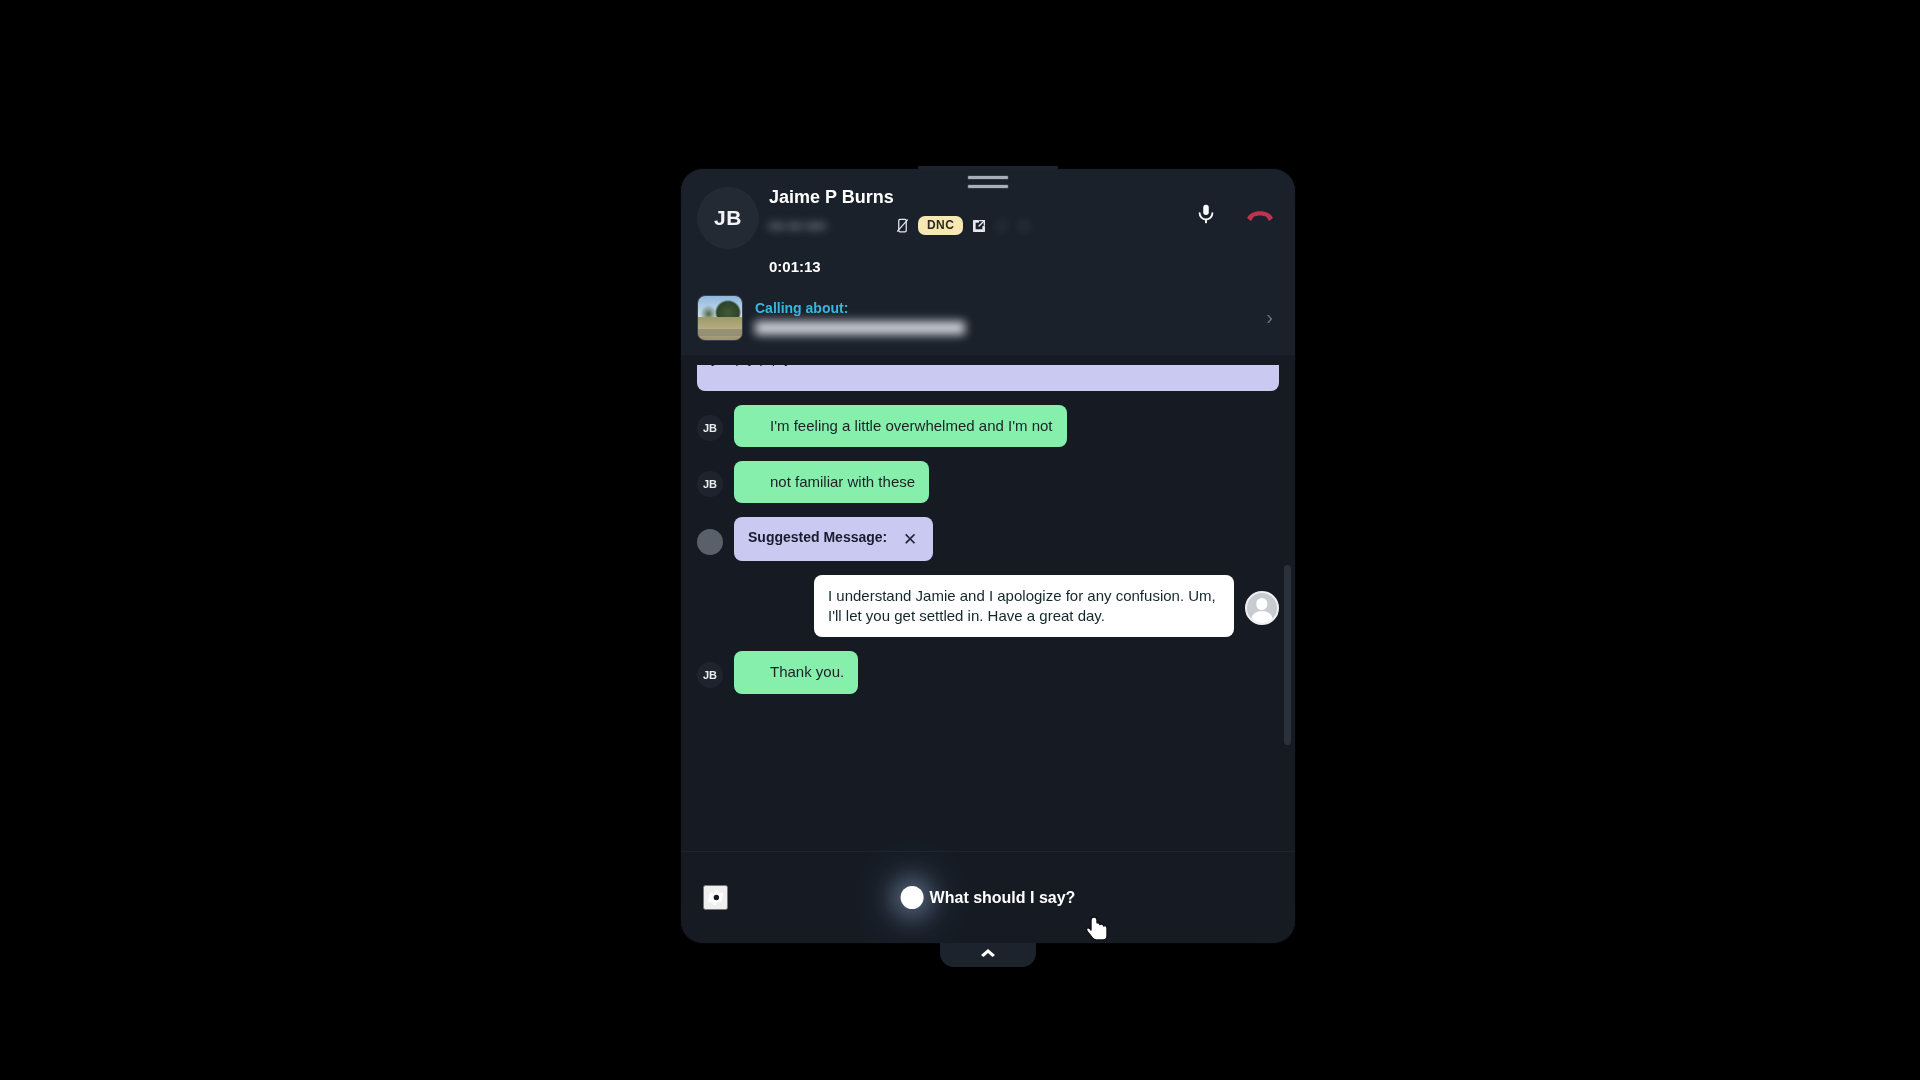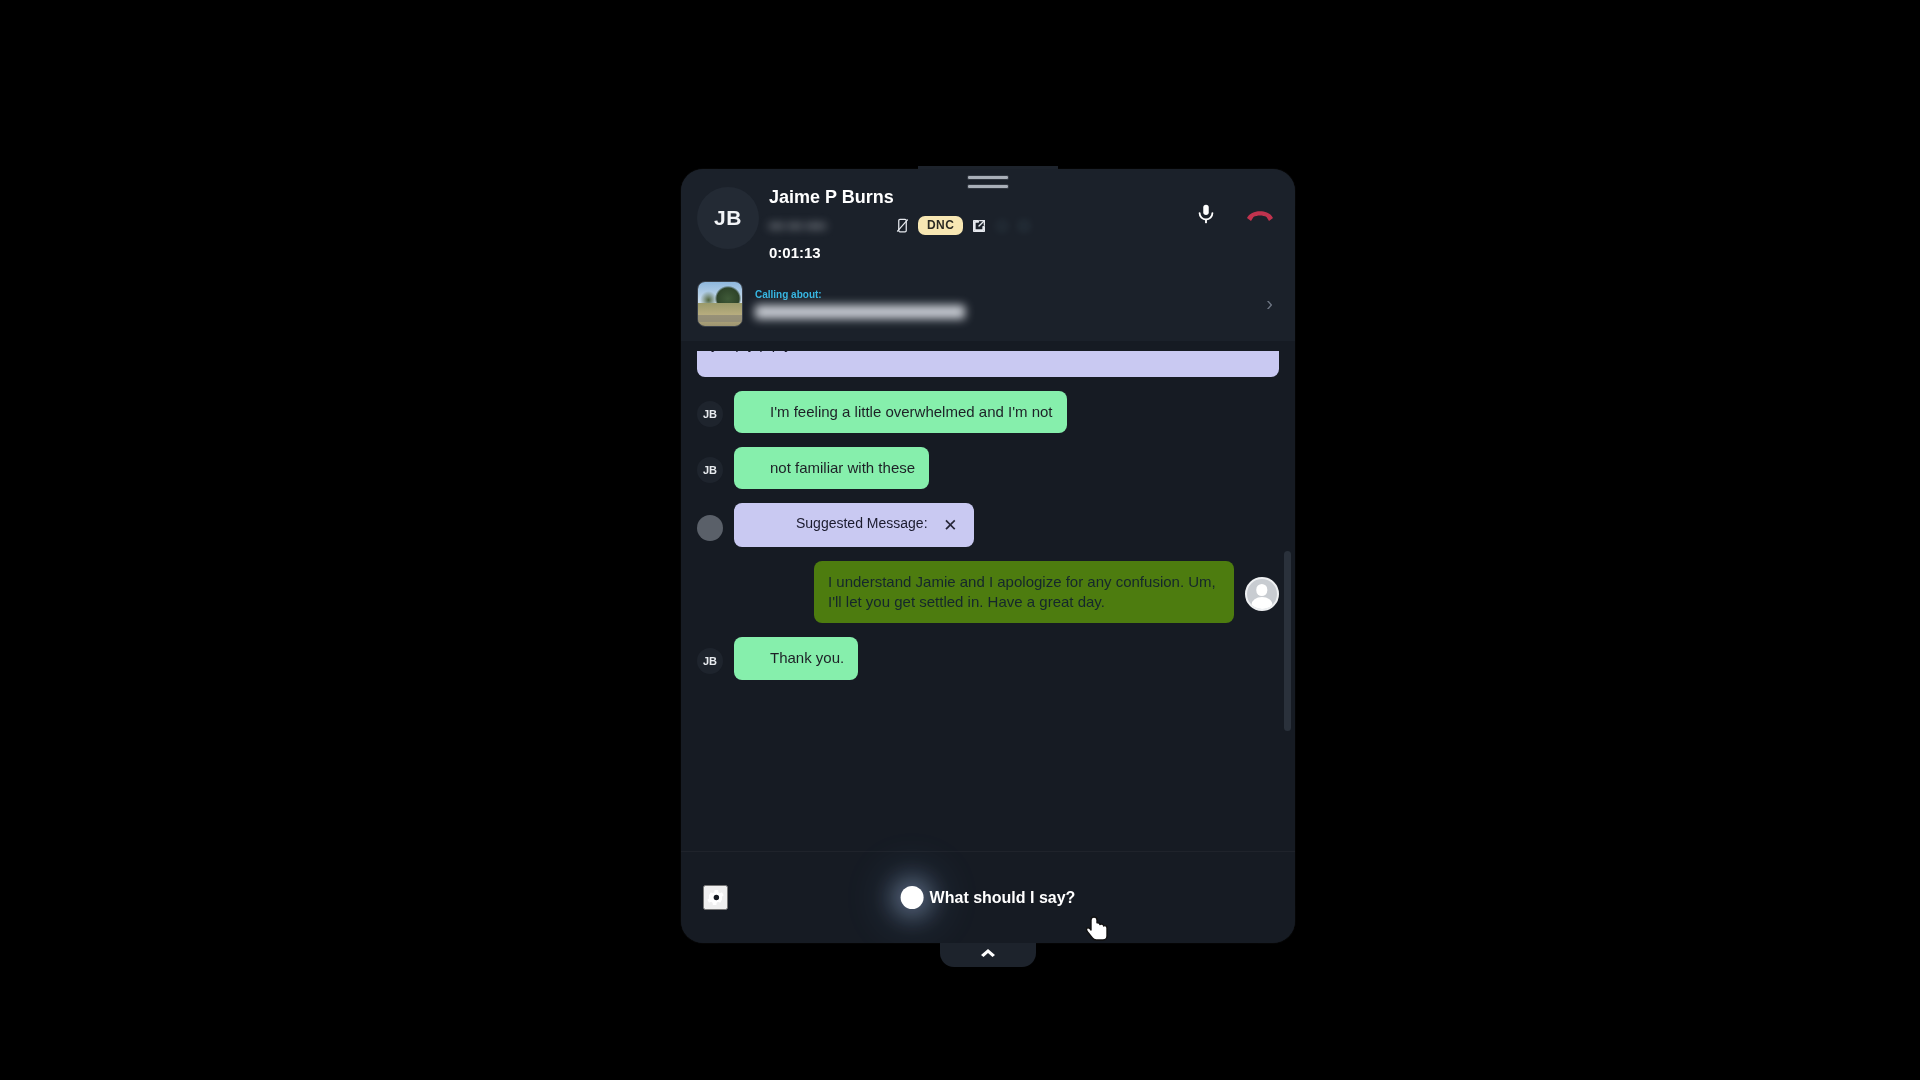--- a/index.html
+++ b/index.html
@@ -68,21 +68,21 @@
     user-select:none; white-space:nowrap;
   }
   .phone-blur{ width:118px; }
   .badge-dnc{
     background:#f7e7b3; color:#2b2a22;
     font-size:12px; font-weight:700; letter-spacing:.4px;
     padding:3px 9px; border-radius:7px; line-height:1.1;
   }
   .ic{ display:inline-flex; align-items:center; justify-content:center; color:#e6e9ee; }
   .faint{ filter:blur(3px); opacity:.55; }
-  .timer{ color:#ffffff; font-size:15px; font-weight:700; margin-top:6px; }
+  .timer{ color:#ffffff; font-size:15px; font-weight:700; margin-top:20px; }
 
   .hdr-right{ display:flex; align-items:center; gap:28px; padding-top:16px; padding-right:4px; flex:0 0 auto; }
   .icon-btn{ background:none; border:none; cursor:pointer; display:flex; align-items:center; justify-content:center; padding:0; }
 
   
   .calling-about{
     position:relative; z-index:15;
     background:#1b212a;
     display:flex; align-items:center; gap:12px;
     padding:8px 16px 14px 16px;
@@ -93,21 +93,21 @@
     overflow:hidden; border:1px solid #3a4049; position:relative;
   }
   .thumb .sky{ position:absolute; inset:0 0 52% 0; background:linear-gradient(#8fb8dd,#cfe0ee); }
   .thumb .tree{ position:absolute; left:38%; top:10%; width:60%; height:48%;
      background:radial-gradient(ellipse at 50% 60%, #3f5a38 0%, #2e4429 60%, rgba(46,68,41,0) 72%); }
   .thumb .tree2{ position:absolute; left:4%; top:22%; width:40%; height:34%;
      background:radial-gradient(ellipse at 50% 60%, #52673f 0%, rgba(82,103,63,0) 70%); }
   .thumb .field{ position:absolute; inset:48% 0 0 0; background:linear-gradient(#9a9a6a,#b9ae80 55%,#9c9470); }
   .thumb .road{ position:absolute; left:0; right:0; bottom:8%; height:16%; background:#8f8a76; opacity:.8; }
   .ca-text{ flex:1 1 auto; min-width:0; }
-  .ca-label{ color:#36b7e3; font-size:10px; font-weight:700; }
+  .ca-label{ color:#36b7e3; font-size:14px; font-weight:700; }
   .ca-addr{ color:#c9cdd4; font-size:14px; margin-top:5px; filter:blur(5px);
      width:210px; height:14px; background:#c9cdd4; border-radius:2px; }
   .chev-right{ color:#6c7481; font-size:20px; padding-right:6px; }
 
   
   .transcript{
     position:relative; flex:1 1 auto; min-height:0;
     background:#161b23; padding:10px 16px 6px 16px;
     overflow:hidden;
   }
@@ -124,23 +124,23 @@
     background:#c8ccd1; position:relative; overflow:hidden;
     width:34px; height:34px; border:2px solid #eef0f2; margin-bottom:12px;
   }
   .mini-av.person::before{ content:""; position:absolute; left:50%; top:16%; transform:translateX(-50%);
     width:38%; height:38%; background:#fff; border-radius:50%; }
   .mini-av.person::after{ content:""; position:absolute; left:50%; top:58%; transform:translateX(-50%);
     width:70%; height:52%; background:#fff; border-radius:50% 50% 0 0; }
 
   .bubble{ border-radius:8px; padding:11px 14px; font-size:15px; line-height:1.35; max-width:430px; }
   .bubble.incoming{ background:#86efac; color:#1d2026;padding-left:36px; }
-  .bubble.outgoing{ background:#4d7c0f; color:#15272c; max-width:420px; }
+  .bubble.outgoing{ background:#ffffff; color:#15272c; max-width:420px; }
   .bubble.suggest{ background:#c9c9f2; color:#1b1b2e; max-width:432px; position:relative; padding-right:46px; }
-  .suggest-title{ font-weight:400; font-size:14px; margin-bottom:3px;margin-left:48px; }
+  .suggest-title{ font-weight:700; font-size:14px; margin-bottom:3px; }
   .suggest-close{
     position:absolute; right:14px; top:50%; transform:translateY(-50%);
     background:none; border:none; color:#262638; font-size:17px; cursor:pointer;
     line-height:1; padding:2px;
   }
   .bubble.clipped{
     background:#c9c9f2; height:26px; padding:0; max-width:none; width:100%;
     border-radius:0 0 8px 8px; margin-bottom:14px; overflow:hidden; color:#1b1b2e;
   }
   .bubble.clipped span{ display:block; font-size:15px; line-height:1.35; margin-top:-17px; padding:0 14px; }

